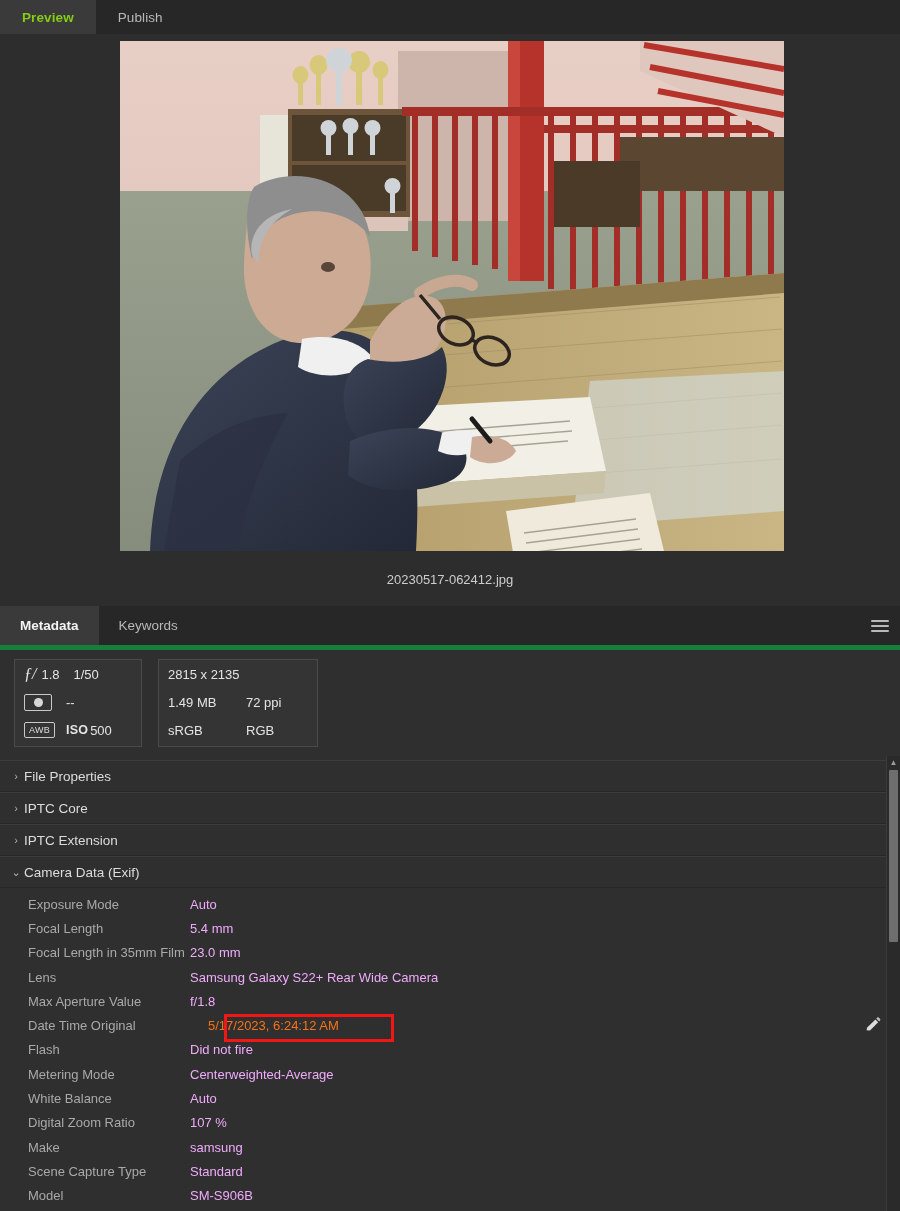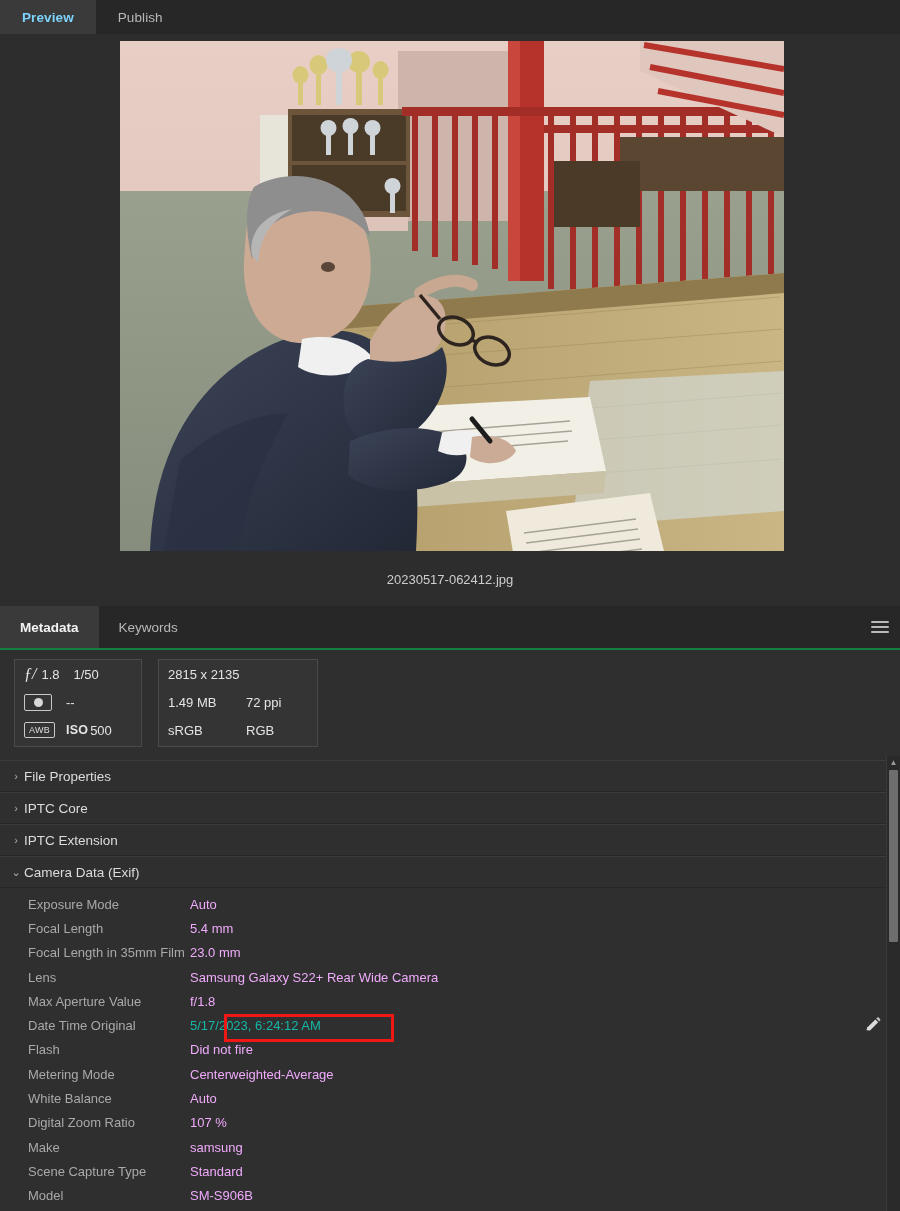--- a/index.html
+++ b/index.html
@@ -20,21 +20,21 @@
   .top-tab {
     display: flex; align-items: center; justify-content: center;
     padding: 0 22px;
     font-size: 13.5px;
     color: #b8b8b8;
     background: #272727;
     letter-spacing: .1px;
   }
   .top-tab.active {
     background: #3a3a3a;
-    color: #7dd3fc;
+    color: #84cc16;
     font-weight: bold;
     justify-content: center;
   }
   .top-tab-rest { flex: 1; background: #272727; }
 
   
   .preview-pane {
     position: absolute; top: 34px; left: 0;
     width: 900px; height: 572px;
     background: #2d2d2d;
@@ -60,21 +60,21 @@
   .meta-panel {
     position: absolute; top: 606px; left: 0;
     width: 900px; height: 605px;
     background: #2f2f2f;
   }
   .meta-tabbar {
     position: relative;
     width: 900px; height: 44px;
     background: #272727;
     display: flex; align-items: stretch;
-    border-bottom: 2px solid #15803d;
+    border-bottom: 5px solid #15803d;
   }
   .meta-tab {
     display: flex; align-items: center; justify-content: center;
     padding: 0 20px;
     font-size: 13.5px;
     color: #b8b8b8;
     background: #272727;
   }
   .meta-tab.active {
     background: #3a3a3a;
@@ -174,21 +174,22 @@
   .exif-rows { background: #2f2f2f; padding-top: 4px; }
   .exif-row {
     position: relative;
     height: 24.3px;
     display: flex; align-items: center;
     font-size: 13px;
   }
   .exif-label { width: 190px; padding-left: 28px; color: #a9a9a9; }
   .exif-value { color: #f0abfc; position: relative; }
   .exif-row.highlight .exif-value {
-    color: #14b8a6;
+    color: #f97316;
+    margin-left: 18px;
   }
   .hl-box {
     position: absolute;
     left: 224px; top: 1px;
     width: 170px; height: 28px;
     border: 3px solid #f21717;
     pointer-events: none;
   }
   .pencil-icon {
     position: absolute; right: 18px; top: 3px;

